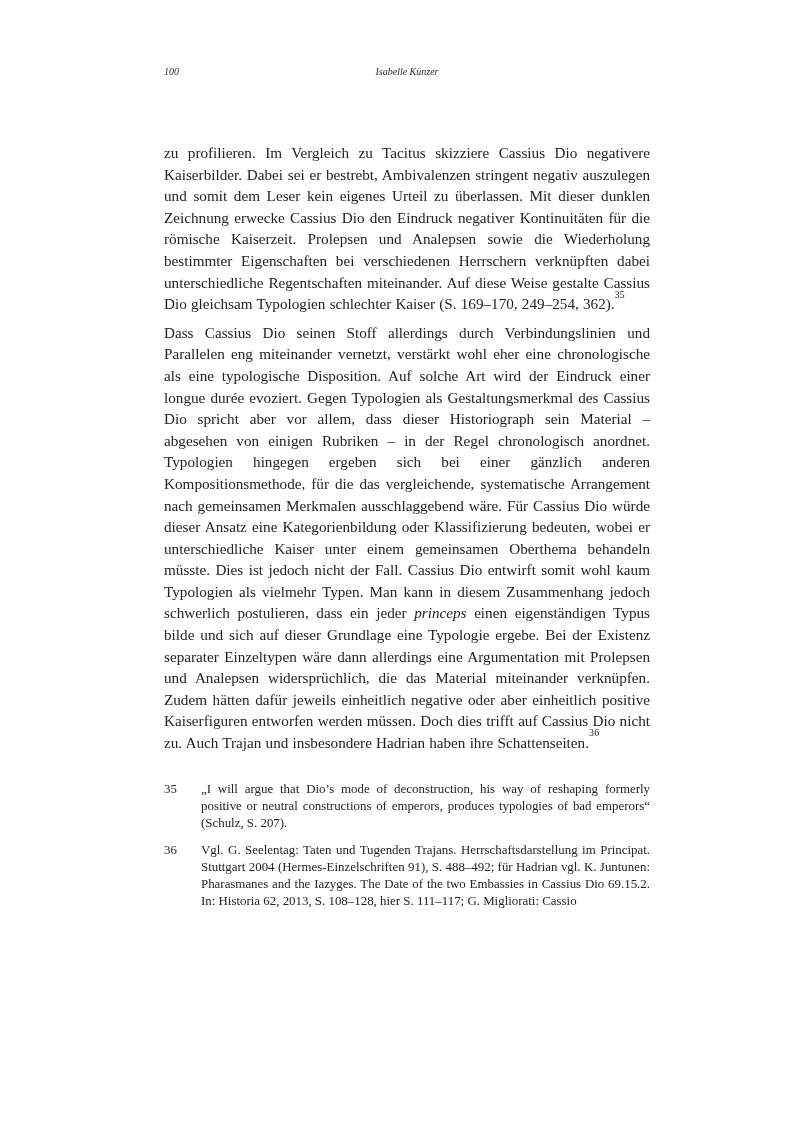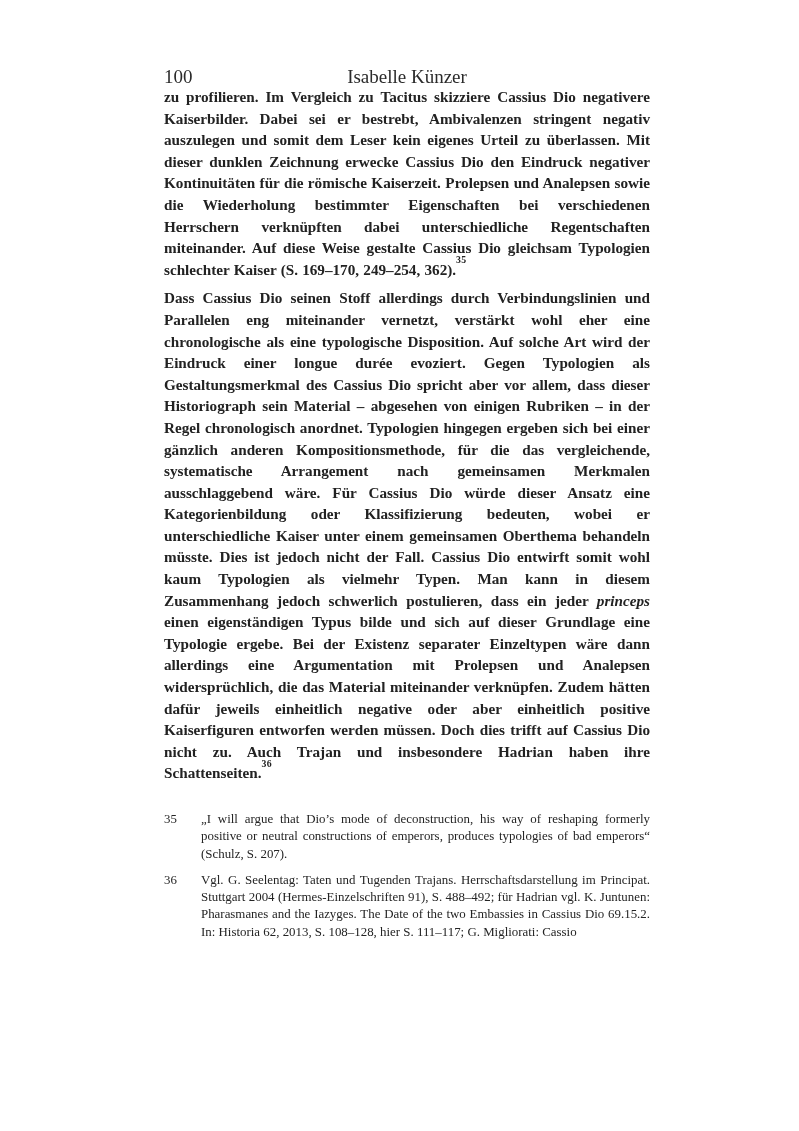--- a/index.html
+++ b/index.html
@@ -20,37 +20,38 @@
   }
   .text-block {
     position: absolute;
     left: 164px;
     top: 66px;
     width: 486px;
   }
   .running-header {
     position: relative;
     height: 20px;
-    font-size: 19px;
+    font-size: 10px;
     color: #2b2b2b;
+    font-style: italic;
   }
   .page-number {
     position: absolute;
     left: 0;
     top: 0;
   }
   .running-head {
     position: absolute;
     left: 0;
     right: 0;
     top: 0;
     text-align: center;
   }
   .body-text {
-    font-weight: bold;
+    margin-top: 56px;
   }
   .body-text p {
     margin: 0;
     font-size: 15.2px;
     line-height: 21.6px;
     text-align: justify;
     hyphens: auto;
     -webkit-hyphens: auto;
     word-spacing: 0.4px;
   }

